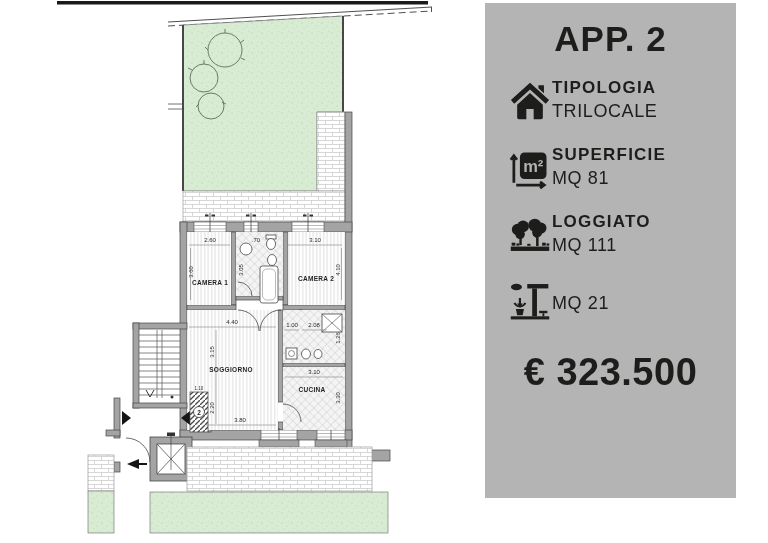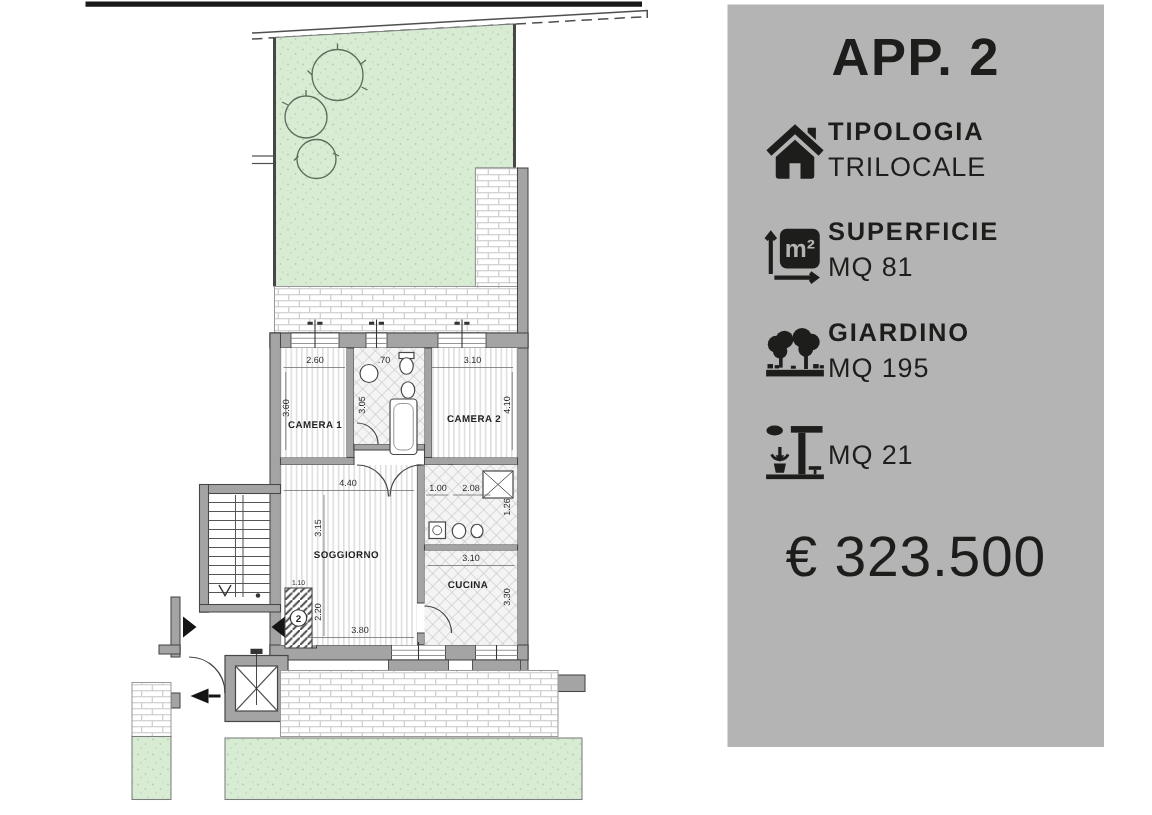--- a/index.html
+++ b/index.html
@@ -10,21 +10,21 @@
   .panel{position:absolute;left:485px;top:3px;width:251px;height:495px;
          background:#b4b4b4;color:#1d1d1b;display:flex;flex-direction:column;}
   .panel-title{padding-top:16px;text-align:center;font-size:35px;font-weight:800;letter-spacing:1px;}
   .rows{margin-top:8px;display:flex;flex-direction:column;}
   .row{height:67px;display:flex;align-items:center;padding-left:20px;}
   .icon-box{width:47px;height:47px;flex:none;display:flex;align-items:center;justify-content:flex-end;}
   .icon-box svg{width:44px;height:44px;}
   .texts{display:flex;flex-direction:column;}
   .label{font-size:17px;font-weight:800;letter-spacing:1.2px;line-height:1.1;}
   .value{font-size:18px;font-weight:400;letter-spacing:.6px;margin-top:3px;}
-  .price{margin-top:16px;text-align:center;font-size:38px;font-weight:400;letter-spacing:.5px;}
+  .price{margin-top:16px;text-align:center;font-size:38px;font-weight:700;letter-spacing:.5px;}
   
   .room-label{font-size:6.5px;font-weight:bold;fill:#1f1f1f;letter-spacing:.3px;}
   .dim{font-size:6px;fill:#2b2b2b;}
   .dim-sm{font-size:4.5px;fill:#2b2b2b;}
   .unit-num{font-size:6.5px;font-weight:bold;fill:#1f1f1f;}
 </style>
 </head>
 <body>
 
 <div class="stage">
@@ -303,22 +303,22 @@
             <path d="M15.9 12.5l2.3-1.8M16 13.5l-2-1.6" stroke="#1d1d1b" stroke-width="1"></path>
             <rect x="1.5" y="18.3" width="21" height="2.4"></rect>
             <rect x="2" y="16.2" width="2" height="1.6"></rect>
               <rect x="4.6" y="16.6" width="1.6" height="1.2"></rect>
             <rect x="18.6" y="16.2" width="2" height="1.6"></rect>
               <rect x="21" y="16.6" width="1.5" height="1.2"></rect>
             <rect x="10.5" y="16.8" width="1.8" height="1.1"></rect>
           </svg>
         </div>
         <div class="texts">
-          <div class="label">GIARDINO</div>
-          <div class="value">MQ 195</div>
+          <div class="label">LOGGIATO</div>
+          <div class="value">MQ 111</div>
         </div>
       </div>
 
       <div class="row">
         <div class="icon-box">
           <svg viewBox="0 0 24 24" fill="#1d1d1b">
             <rect x="10.5" y="2.2" width="11.5" height="2.4"></rect>
             <rect x="13.2" y="4.6" width="2.6" height="15.2"></rect>
             <rect x="1.5" y="19.8" width="21" height="1.7"></rect>
             <ellipse cx="4.6" cy="3.8" rx="3" ry="1.8"></ellipse>

